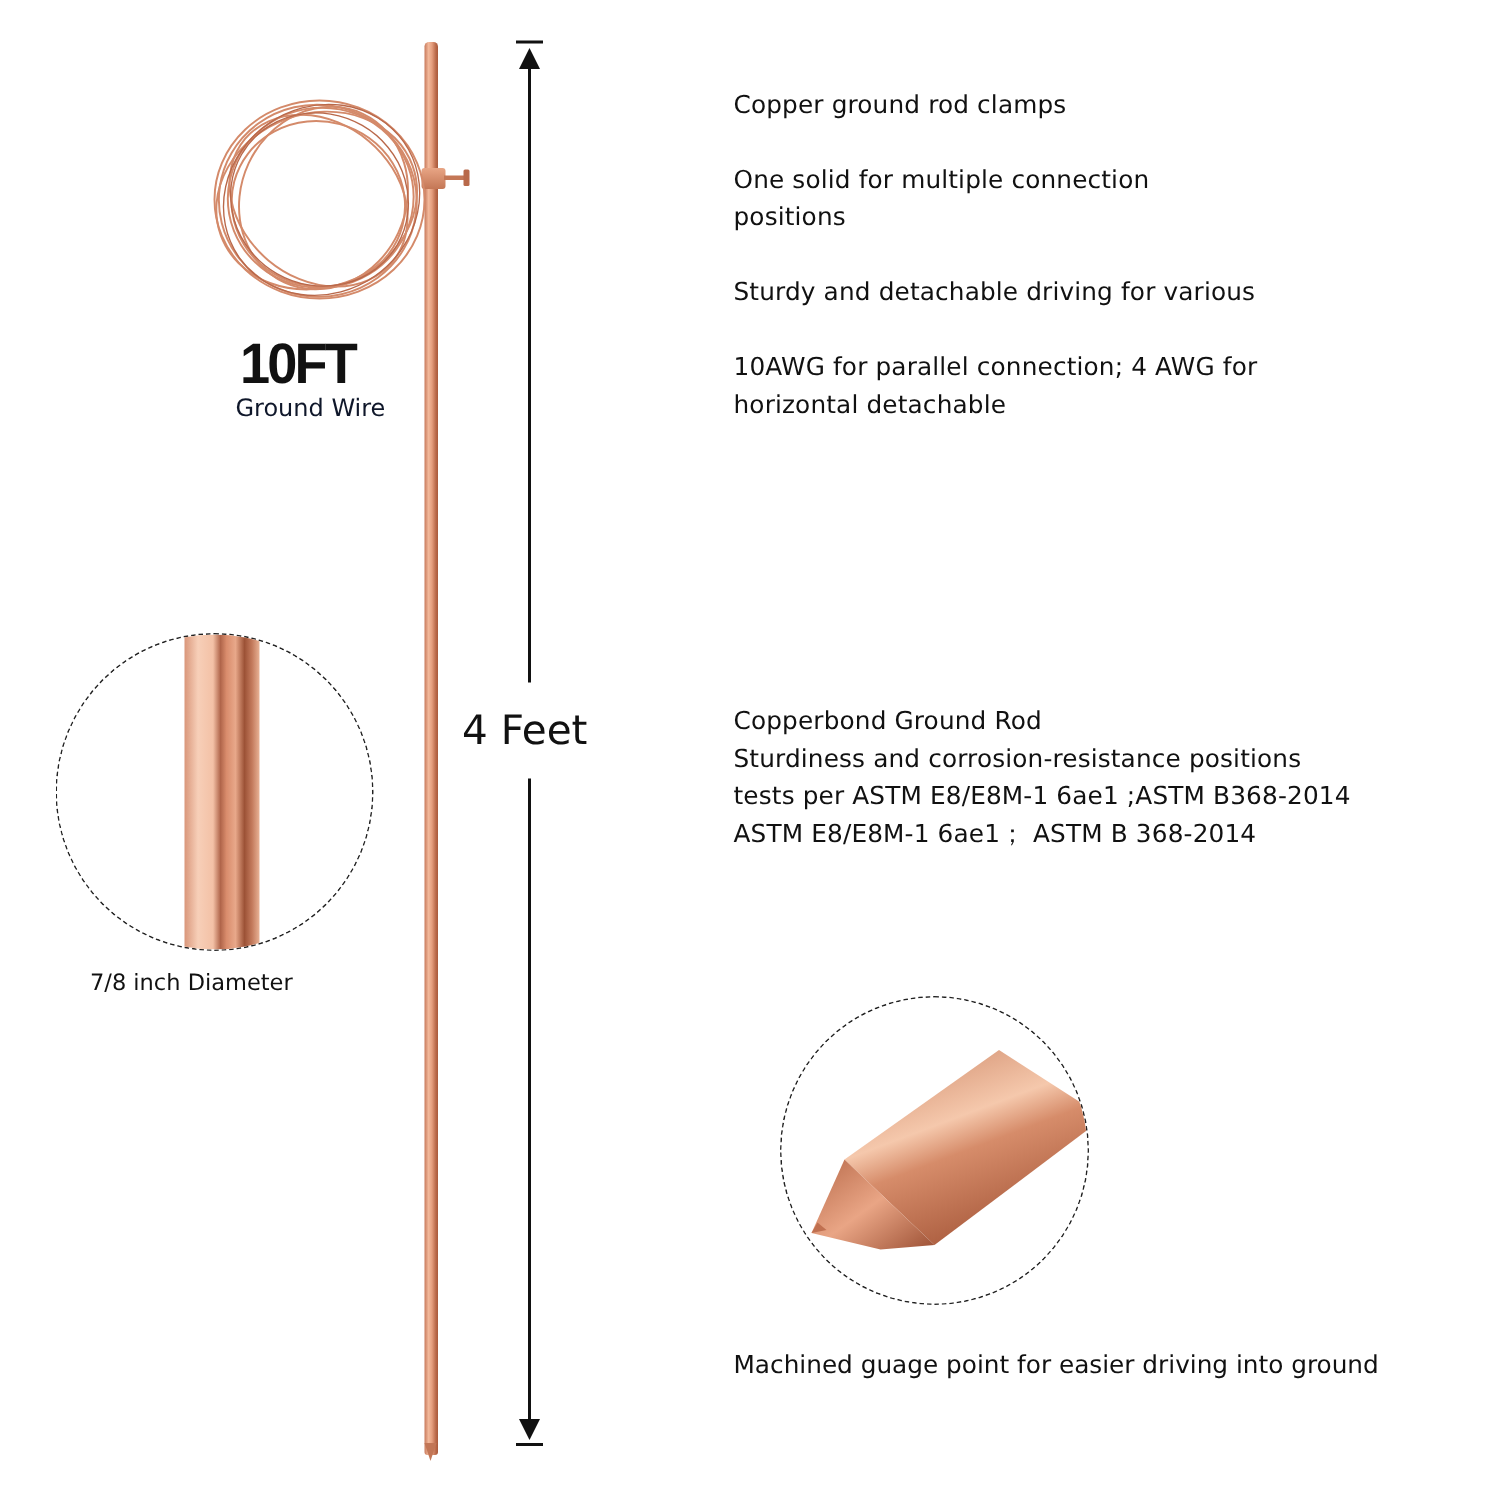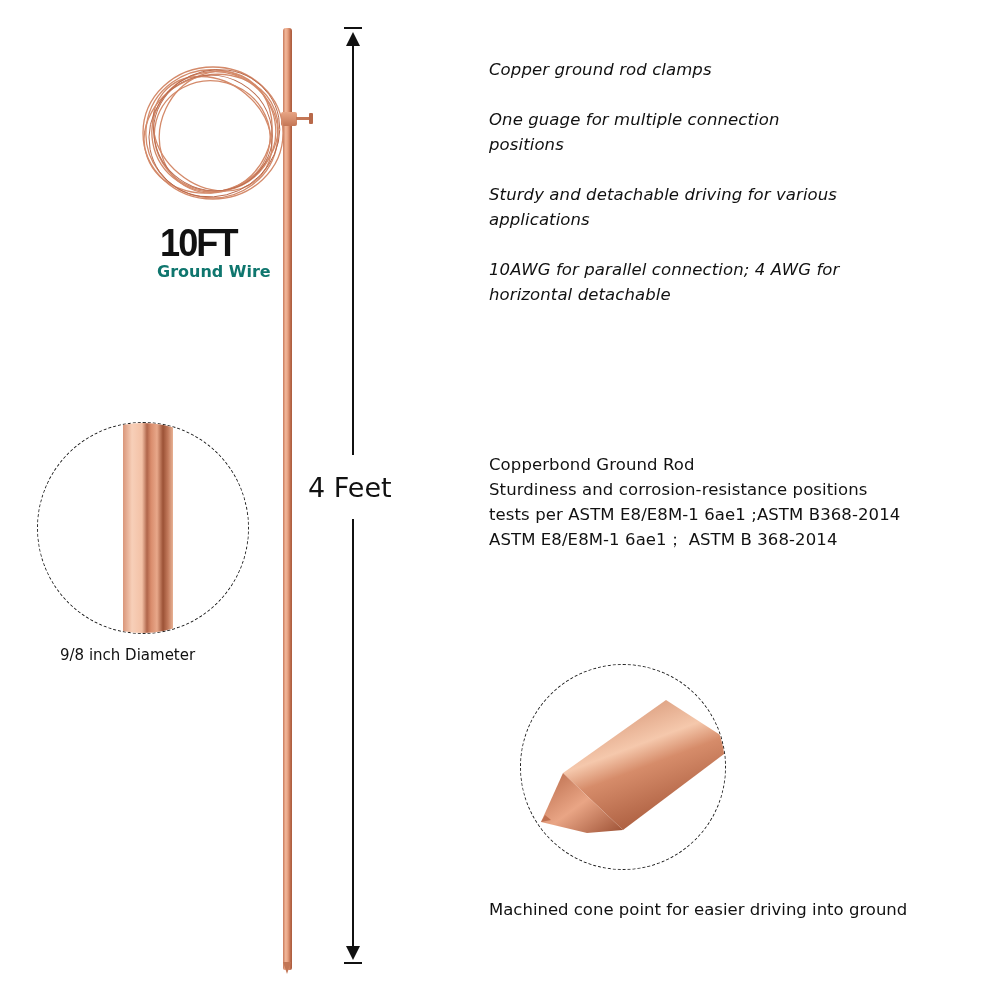--- a/index.html
+++ b/index.html
@@ -17,21 +17,21 @@
   .clamp-head { left:309px; top:113px; width:4px; height:11px; background:#b8694a; border-radius:1px; }
   .dim-line { left:352px; top:36px; width:2px; height:920px; background:#111; }
   .dim-gap { left:330px; top:455px; width:50px; height:64px; background:#fff; }
   .arrow-up { left:346px; top:32px; width:0; height:0; border-left:7px solid transparent; border-right:7px solid transparent; border-bottom:14px solid #111; }
   .arrow-down { left:346px; top:946px; width:0; height:0; border-left:7px solid transparent; border-right:7px solid transparent; border-top:14px solid #111; }
   .cap-top { left:344px; top:27px; width:18px; height:2px; background:#111; }
   .cap-bot { left:344px; top:962px; width:18px; height:2px; background:#111; }
   .dim-label { left:308px; top:472px; font-size:27px; font-weight:normal; color:#111; }
   .coil { left:138px; top:58px; width:150px; height:150px; }
   .big-label { left:160px; top:222px; font-size:38px; font-weight:bold; letter-spacing:-2px; color:#111; font-family:"Liberation Sans", sans-serif; transform:scaleX(0.95); transform-origin:left; }
-  .sub-label { left:157px; top:262px; font-size:16px; color:#0f766e;font-weight:bold; }
+  .sub-label { left:157px; top:262px; font-size:16px; color:#0f172a; }
   .circle { border:1.5px dashed #222; border-radius:50%; overflow:hidden; background:#fff; }
   .c1 { left:37px; top:422px; width:210px; height:210px; }
   .c1-rod { position:absolute; left:85px; top:0; width:50px; height:100%;
     background:linear-gradient(90deg,#d9967a 0%,#f7cfb8 18%,#f3c1a6 38%,#b0654a 48%,#d98c6c 56%,#e8a88a 68%,#9c5236 80%,#c37a5c 90%,#e8b295 100%); }
   .c1-label { left:60px; top:646px; font-size:15px; color:#111; }
   .c2 { left:520px; top:664px; width:204px; height:204px; }
   .c2-label { left:489px; top:900px; font-size:16.5px; color:#111; }
 </style>
 </head>
 <body>
@@ -64,21 +64,21 @@
 <div class="abs dim-gap"></div>
 <div class="abs cap-top"></div>
 <div class="abs arrow-up"></div>
 <div class="abs arrow-down"></div>
 <div class="abs cap-bot"></div>
 <div class="abs dim-label">4 Feet</div>
 
 <div class="abs circle c1">
   <div class="c1-rod"></div>
 </div>
-<div class="abs c1-label">9/8 inch Diameter</div>
+<div class="abs c1-label">7/8 inch Diameter</div>
 
 <div class="abs circle c2">
   <svg width="204" height="204" viewBox="0 0 204 204">
     <defs>
       <linearGradient id="cg" x1="0" y1="0" x2="0.5" y2="1">
         <stop offset="0" stop-color="#c9805f"></stop>
         <stop offset="0.45" stop-color="#f5c8ac"></stop>
         <stop offset="0.6" stop-color="#d68c6a"></stop>
         <stop offset="1" stop-color="#a85a3c"></stop>
       </linearGradient>
@@ -87,38 +87,37 @@
         <stop offset="0.5" stop-color="#e9a585"></stop>
         <stop offset="1" stop-color="#9c5034"></stop>
       </linearGradient>
     </defs>
     <polygon points="42,108 145,35 215,80 102,165" fill="url(#cg)"></polygon>
     <polygon points="42,108 102,165 66,168 20,157" fill="url(#tg)"></polygon>
     <polygon points="20,157 24,150 30,155" fill="#c07050"></polygon>
   </svg>
 </div>
 
-<div class="abs" style="left:489px; top:57px; width:440px;font-style:italic;">
+<div class="abs" style="left:489px; top:57px; width:440px;">
   <div class="feature" style="margin-bottom:25px;">
     <div>Copper ground rod clamps</div>
   </div>
   <div class="feature" style="margin-bottom:25px;">
-    <div>One guage for multiple connection</div>
+    <div>One solid for multiple connection</div>
     <div>positions</div>
   </div>
   <div class="feature" style="margin-bottom:25px;">
     <div>Sturdy and detachable driving for various</div>
-    <div>applications</div>
   </div>
   <div class="feature">
     <div>10AWG for parallel connection; 4 AWG for</div>
     <div>horizontal detachable</div>
   </div>
 </div>
 
-<div class="abs feature" style="left:489px; top:452px; width:460px;">
+<div class="abs feature" style="left:489px; top:468px; width:460px;">
   <div>Copperbond Ground Rod</div>
   <div>Sturdiness and corrosion-resistance positions</div>
   <div>tests per ASTM E8/E8M-1 6ae1 ;ASTM B368-2014</div>
   <div>ASTM E8/E8M-1 6ae1；  ASTM B 368-2014</div>
 </div>
 
-<div class="abs c2-label">Machined cone point for easier driving into ground</div>
+<div class="abs c2-label">Machined guage point for easier driving into ground</div>
 
 </body></html>

